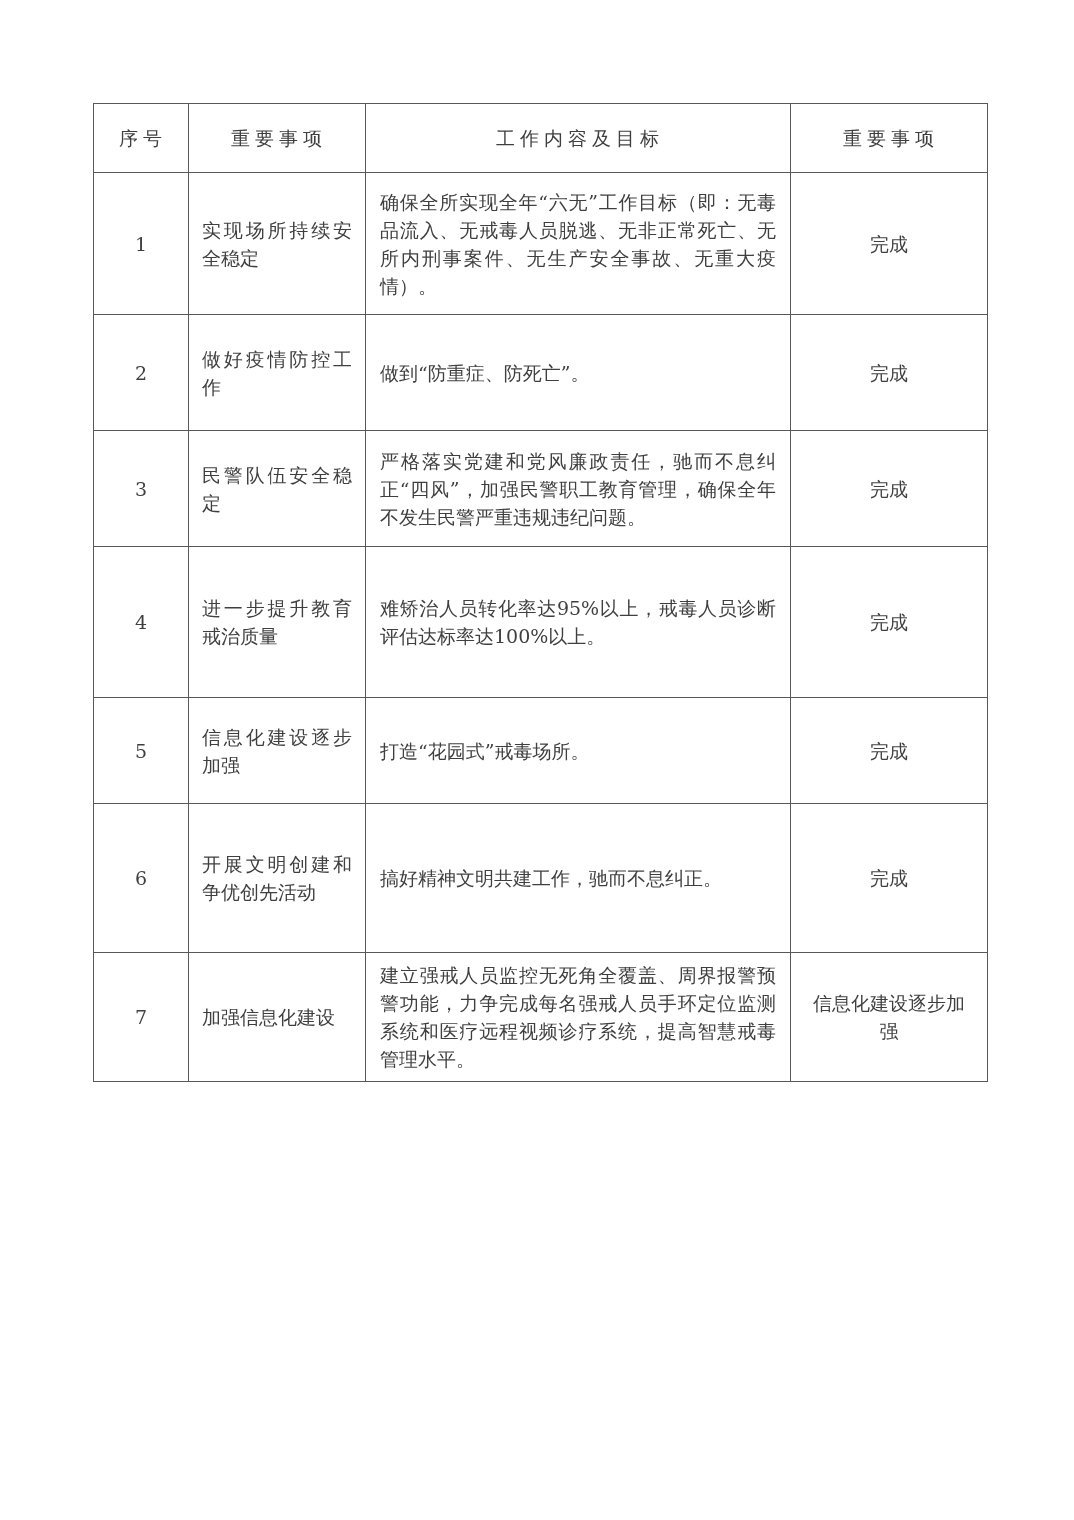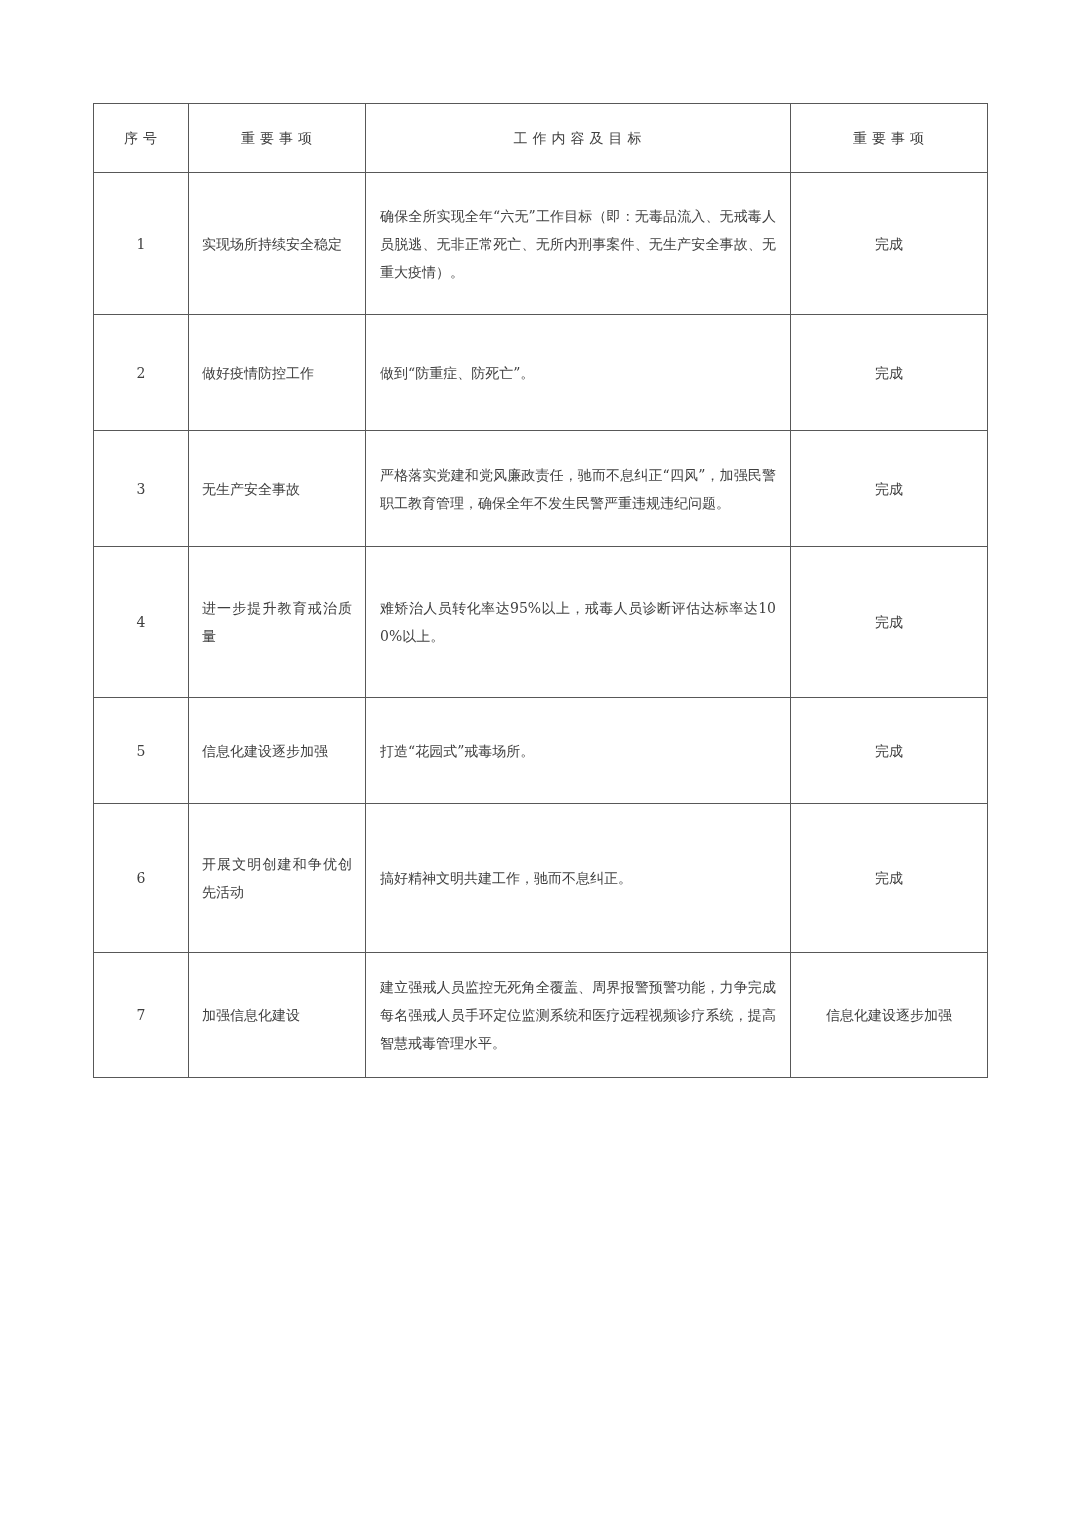--- a/index.html
+++ b/index.html
@@ -19,21 +19,21 @@
   table.work-table {
     position: absolute;
     left: 93px;
     top: 103px;
     width: 894px;
     border-collapse: collapse;
     table-layout: fixed;
   }
   table.work-table td, table.work-table th {
     border: 1.5px solid #585858;
-    font-size: 14px;
+    font-size: 19px;
     line-height: 28px;
     font-weight: normal;
     vertical-align: middle;
     color: #3f3f3f;
     background: #ffffff;
     box-sizing: border-box;
     word-break: break-all;
   }
   th.hcell {
     letter-spacing: 5px;
@@ -94,21 +94,21 @@
 
       <tr class="r1">
         <td class="c-no">2</td>
         <td class="c-item">做好疫情防控工作</td>
         <td class="c-content">做到“防重症、防死亡”。</td>
         <td class="c-status">完成</td>
       </tr>
 
       <tr class="r2">
         <td class="c-no">3</td>
-        <td class="c-item">无生产安全事故</td>
+        <td class="c-item">民警队伍安全稳定</td>
         <td class="c-content">严格落实党建和党风廉政责任，驰而不息纠正“四风”，加强民警职工教育管理，确保全年不发生民警严重违规违纪问题。</td>
         <td class="c-status">完成</td>
       </tr>
 
       <tr class="r3">
         <td class="c-no">4</td>
         <td class="c-item">进一步提升教育戒治质量</td>
         <td class="c-content">难矫治人员转化率达95%以上，戒毒人员诊断评估达标率达100%以上。</td>
         <td class="c-status">完成</td>
       </tr>

